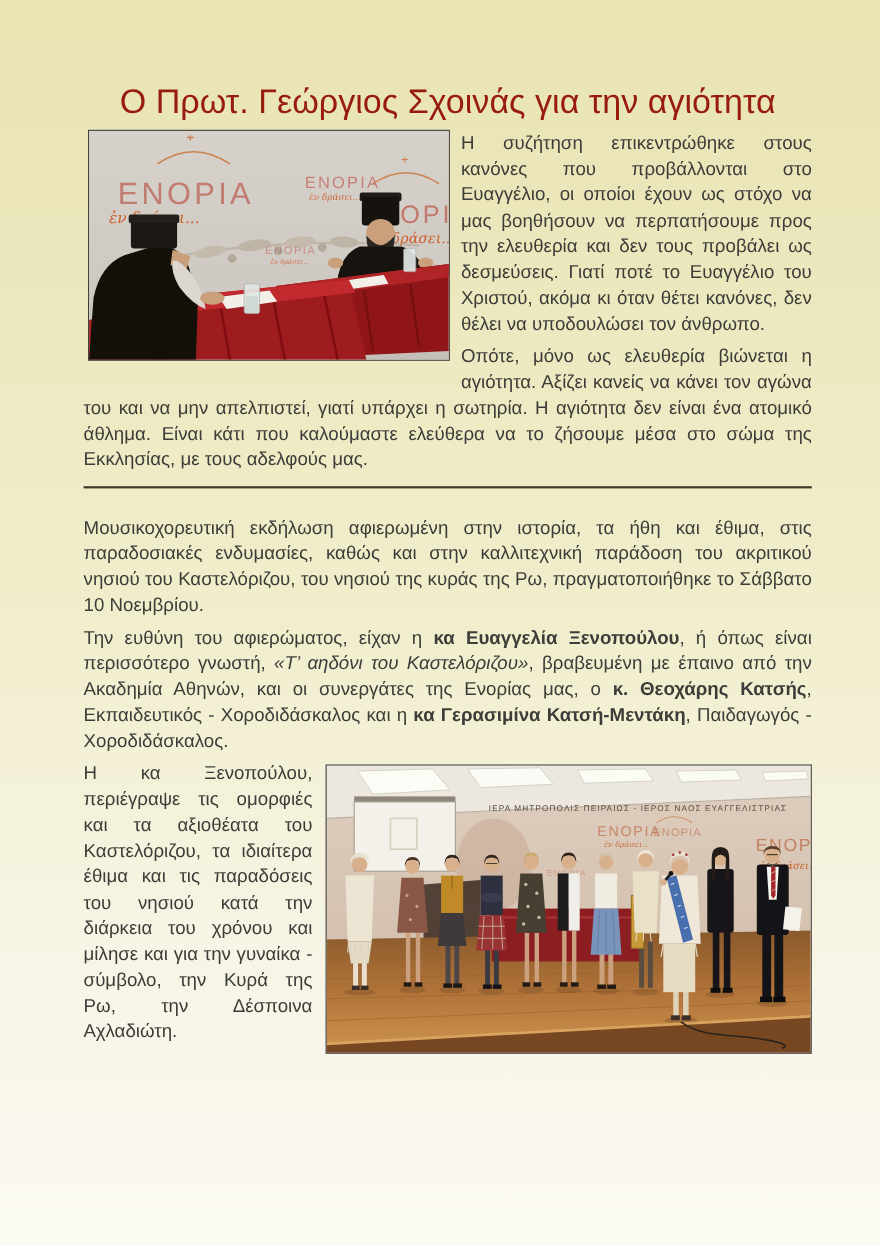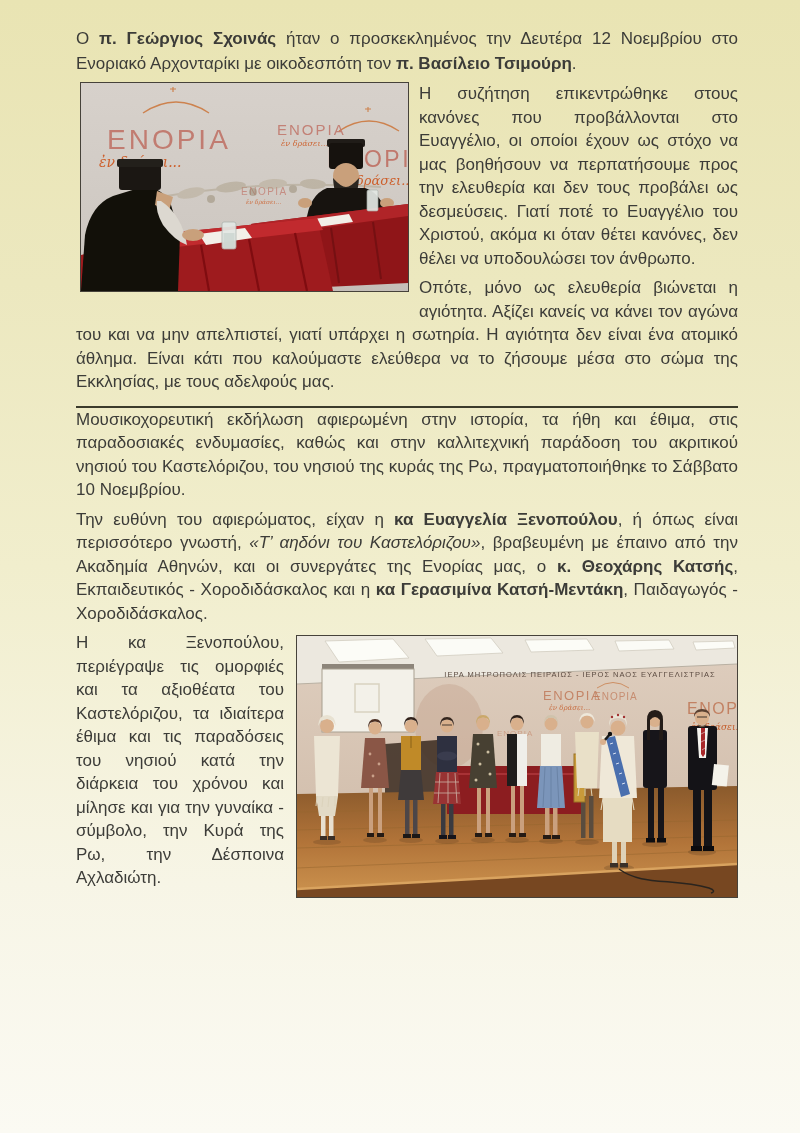--- a/index.html
+++ b/index.html
@@ -32,22 +32,22 @@
   #photo2{float:right;width:440px;height:261px;margin:4px 0 6px 12px;}
   .divider{height:2px;background:#3b3b2b;margin-top:6px;}
   .wrap2{margin-top:6px;}
   svg text{user-select:none;}
 </style>
 </head>
 <body>
 
 <div class="page">
 
-
-  <p class="body intro"><span>Ο </span><b>π. Γεώργιος Σχοινάς</b><span> ήταν ο προσκεκλημένος την Δευτέρα 12 Νοεμβρίου στο Ενοριακό Αρχονταρίκι με οικοδεσπότη τον </span><b>π. Βασίλειο Τσιμούρη</b><span>.</span></p>
+  <h1 class="sec-title" id="title1">Ο Πρωτ. Γεώργιος Σχοινάς για την αγιότητα</h1>
+
 
   <div class="wrap1">
 
     <svg id="photo1" class="photo" viewBox="0 0 327 208" xmlns="http://www.w3.org/2000/svg">
       <defs>
         <linearGradient id="wall1" x1="0" y1="0" x2="0" y2="1">
           <stop offset="0" stop-color="#d7d1cb"></stop>
             <stop offset="0.7" stop-color="#cfc9c3"></stop>
             <stop offset="1" stop-color="#c4beb8"></stop>
         </linearGradient>
@@ -117,21 +117,21 @@
       </g>
     </svg>
 
     <p class="body">Η συζήτηση επικεντρώθηκε στους κανόνες που προβάλλονται στο Ευαγγέλιο, οι οποίοι έχουν ως στόχο να μας βοηθήσουν να περπατήσουμε προς την ελευθερία και δεν τους προβάλει ως δεσμεύσεις. Γιατί ποτέ το Ευαγγέλιο του Χριστού, ακόμα κι όταν θέτει κανόνες, δεν θέλει να υποδουλώσει τον άνθρωπο.</p>
     <p class="body">Οπότε, μόνο ως ελευθερία βιώνεται η αγιότητα. Αξίζει κανείς να κάνει τον αγώνα του και να μην απελπιστεί, γιατί υπάρχει η σωτηρία. Η αγιότητα δεν είναι ένα ατομικό άθλημα. Είναι κάτι που καλούμαστε ελεύθερα να το ζήσουμε μέσα στο σώμα της Εκκλησίας, με τους αδελφούς μας.</p>
   </div>
 
   <div class="divider"></div>
 
 
-  <p class="body" style="">Μουσικοχορευτική εκδήλωση αφιερωμένη στην ιστορία, τα ήθη και έθιμα, στις παραδοσιακές ενδυμασίες, καθώς και στην καλλιτεχνική παράδοση του ακριτικού νησιού του Καστελόριζου, του νησιού της κυράς της Ρω, πραγματοποιήθηκε το Σάββατο 10 Νοεμβρίου.</p>
+  <p class="body" style="margin-top:24px">Μουσικοχορευτική εκδήλωση αφιερωμένη στην ιστορία, τα ήθη και έθιμα, στις παραδοσιακές ενδυμασίες, καθώς και στην καλλιτεχνική παράδοση του ακριτικού νησιού του Καστελόριζου, του νησιού της κυράς της Ρω, πραγματοποιήθηκε το Σάββατο 10 Νοεμβρίου.</p>
 
   <p class="body"><span>Την ευθύνη του αφιερώματος,  είχαν η </span><b>κα Ευαγγελία Ξενοπούλου</b><span>, ή όπως είναι περισσότερο γνωστή, </span><i>«Τ’ αηδόνι του Καστελόριζου»</i><span>, βραβευμένη με έπαινο από την Ακαδημία Αθηνών, και οι συνεργάτες της Ενορίας μας, ο </span><b>κ. Θεοχάρης Κατσής</b><span>, Εκπαιδευτικός - Χοροδιδάσκαλος και η </span><b>κα Γερασιμίνα Κατσή-Μεντάκη</b><span>, Παιδαγωγός - Χοροδιδάσκαλος.</span></p>
 
   <div class="wrap2">
 
     <svg id="photo2" class="photo" viewBox="0 0 440 261" xmlns="http://www.w3.org/2000/svg">
       <defs>
         <linearGradient id="wall2" x1="0" y1="0" x2="0" y2="1">
           <stop offset="0" stop-color="#ddccbc"></stop>
             <stop offset="1" stop-color="#d0bcaa"></stop>

